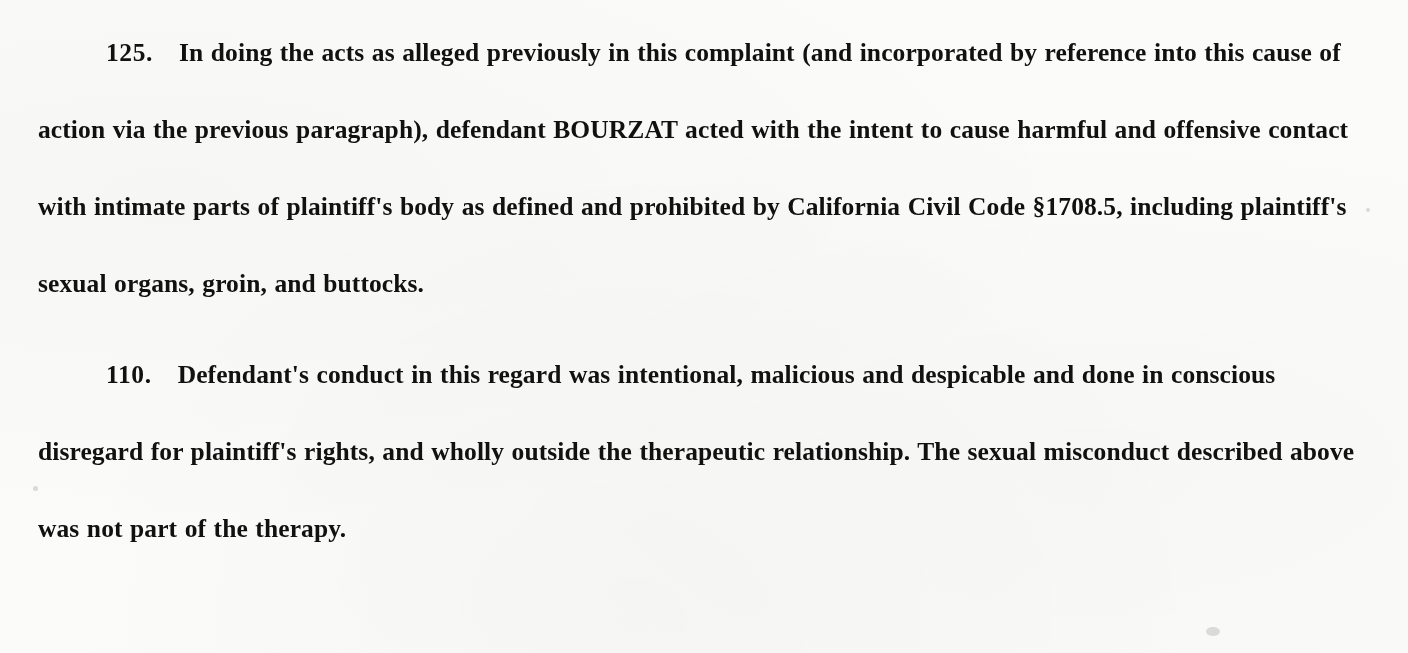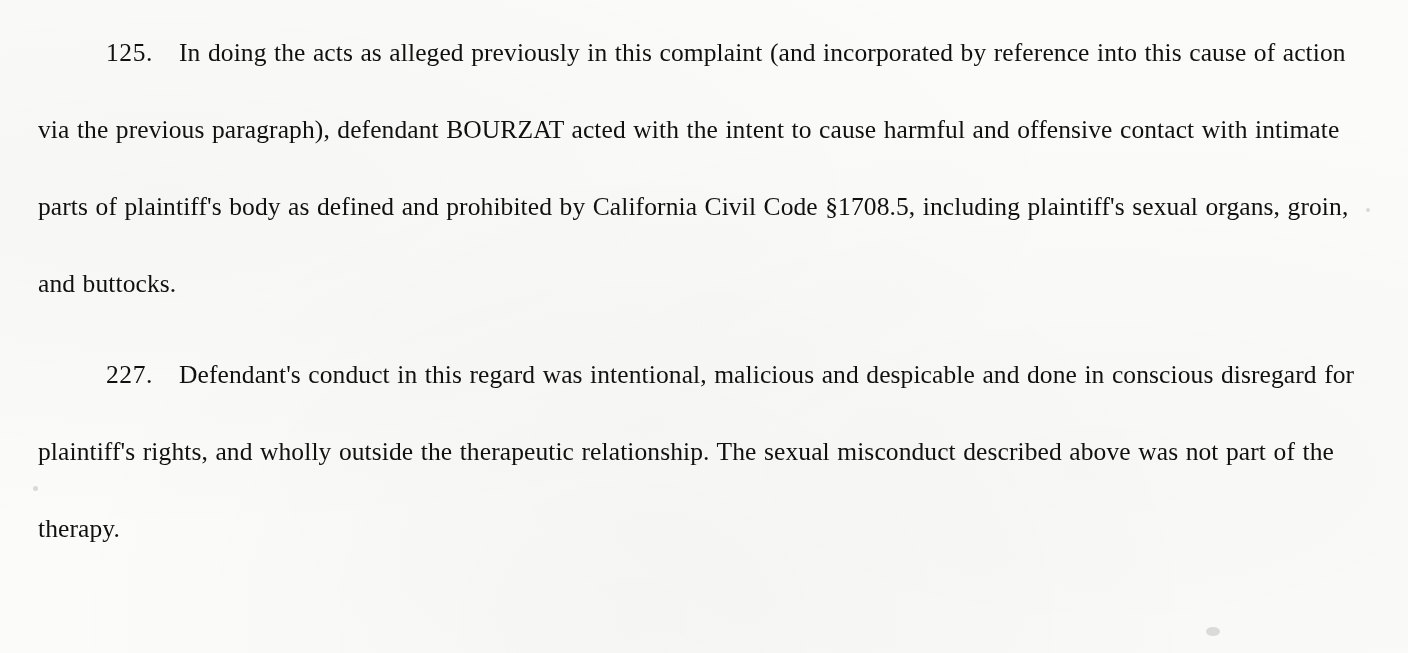--- a/index.html
+++ b/index.html
@@ -50,20 +50,21 @@
   p.para .gap {
     display: inline-block;
     width: 26px;
   }
   .p1 { width: 1332px; }
   .p2 { width: 1330px; margin-top: 2px; }
 
   
   .doc-body {
     filter: contrast(1.02);
+    font-weight: bold;
   }
   .speck {
     position: absolute;
     background: rgba(120,120,120,0.25);
     border-radius: 50%;
   }
   .speck.s1 { left: 1206px; top: 627px; width: 14px; height: 9px; background: rgba(140,140,140,0.28); }
   .speck.s2 { left: 33px;  top: 486px; width: 5px;  height: 5px; }
   .speck.s3 { left: 1366px; top: 208px; width: 4px; height: 4px; }
 </style>
@@ -71,21 +72,21 @@
 <body>
 
 <div class="page">
   <div class="doc-body">
 
     <p class="para p1">
       <span class="indent"></span><span class="numlbl">125.</span><span class="gap"></span><span>In doing the acts as alleged previously in this complaint (and incorporated by reference into this cause of action via the previous paragraph), defendant BOURZAT acted with the intent to cause harmful and offensive contact with intimate parts of plaintiff's body as defined and prohibited by California Civil Code §1708.5, including plaintiff's sexual organs, groin, and buttocks.</span>
     </p>
 
     <p class="para p2">
-      <span class="indent"></span><span class="numlbl">227.</span><span class="gap"></span><span>Defendant's conduct in this regard was intentional, malicious and despicable and done in conscious disregard for plaintiff's rights, and wholly outside the therapeutic relationship. The sexual misconduct described above was not part of the therapy.</span>
+      <span class="indent"></span><span class="numlbl">110.</span><span class="gap"></span><span>Defendant's conduct in this regard was intentional, malicious and despicable and done in conscious disregard for plaintiff's rights, and wholly outside the therapeutic relationship. The sexual misconduct described above was not part of the therapy.</span>
     </p>
 
   </div>
 
   <span class="speck s1"></span>
   <span class="speck s2"></span>
   <span class="speck s3"></span>
 </div>
 
 </body></html>

